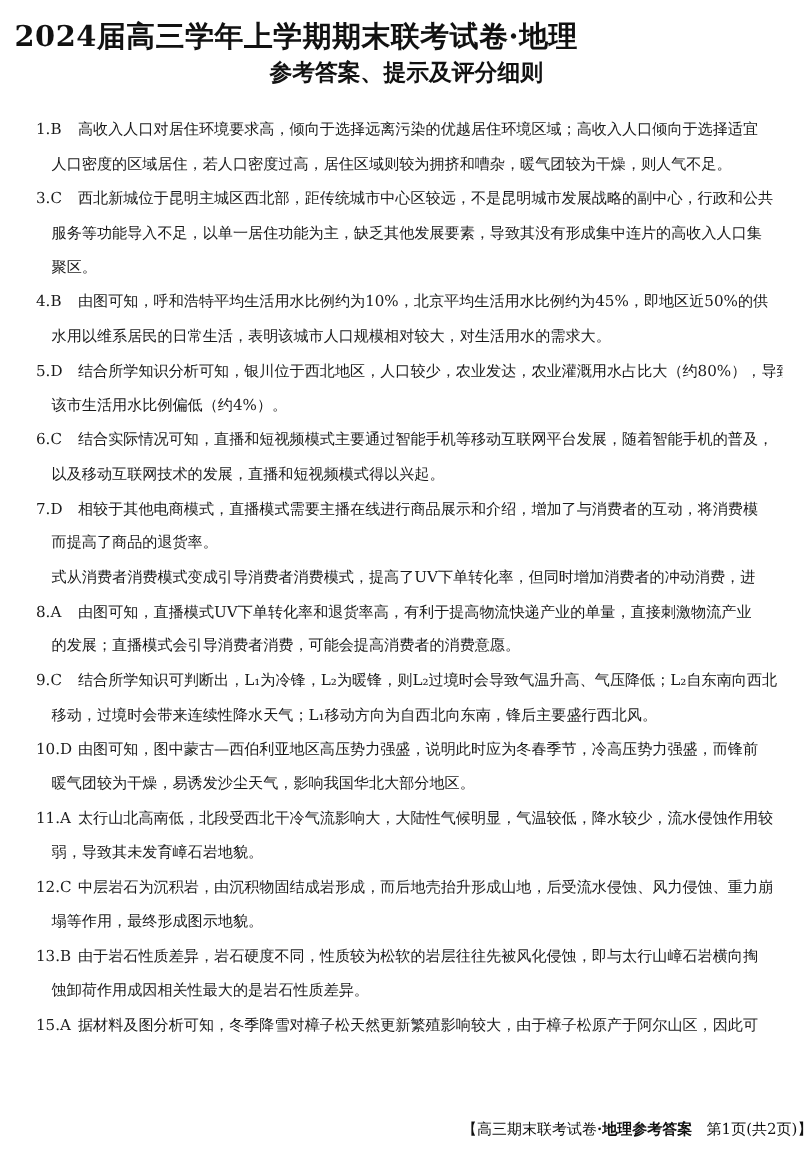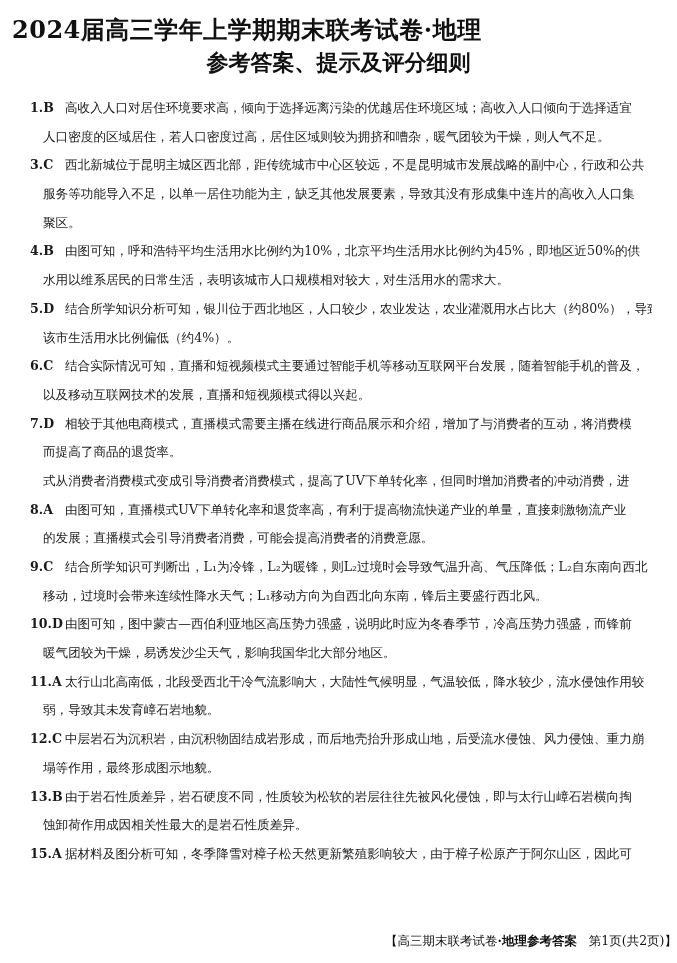--- a/index.html
+++ b/index.html
@@ -1,27 +1,27 @@
 <!DOCTYPE html>
 <html><head>
 <meta charset="utf-8">
 <style>
   html, body { margin:0; padding:0; background:#ffffff; }
   body { width:677px; height:963px; overflow:hidden; position:relative;
          font-family:"DejaVu Serif","Liberation Serif",serif; color:#1a1a1a; }
   .title { position:absolute; left:0; width:573px; top:14px;
            font-size:24px; font-weight:bold; letter-spacing:0.5px; color:#111;margin-left:12px; }
   .subtitle { position:absolute; left:0; width:677px; text-align:center; top:48px;
-              font-size:22px; font-weight:bold; color:#111; }
+              font-size:19px; font-weight:bold; color:#111; }
   .content { position:absolute; left:30px; top:94px; width:622px; }
   .item { font-size:12.6px; line-height:28.7px; }
   .line { white-space:nowrap; overflow:hidden; height:28.7px; }
   .line.first { }
   .line.cont { padding-left:13px; }
-  .num { display:inline-block; min-width:35px;font-weight:bold; }
+  .num { display:inline-block; min-width:35px; }
   .footer { position:absolute; left:0; width:677px; text-align:right; top:933px;
             font-size:12.5px; color:#111; }
   .footer b { font-weight:bold; }
 </style>
 </head>
 <body>
 
 <div class="title">2024届高三学年上学期期末联考试卷·地理</div>
 <div class="subtitle">参考答案、提示及评分细则</div>
 

